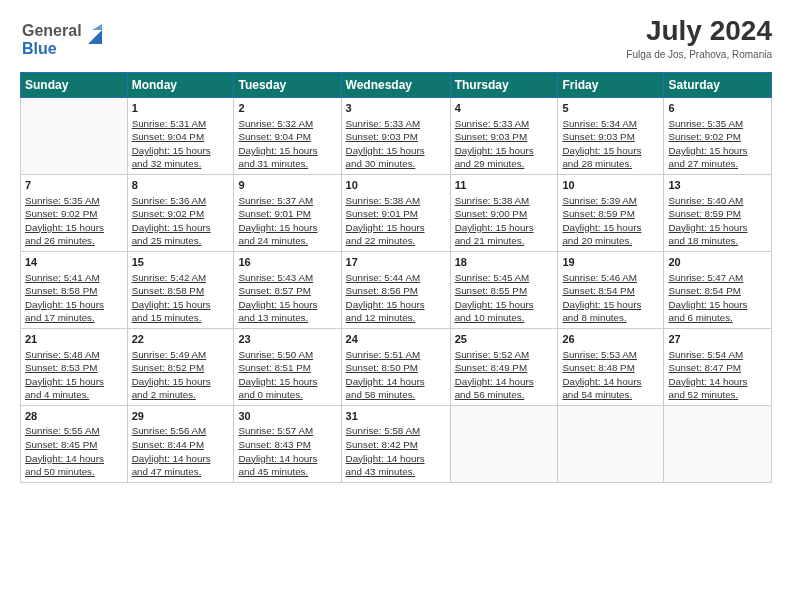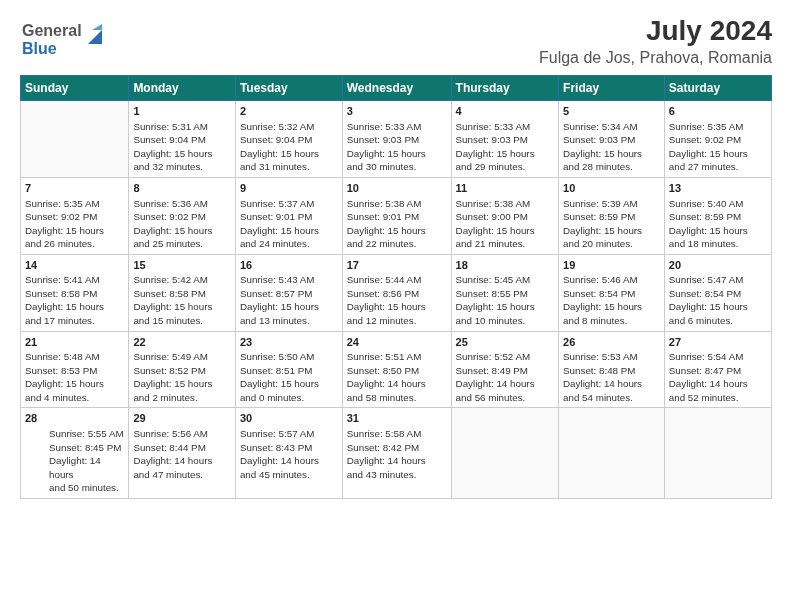--- a/index.html
+++ b/index.html
@@ -31,21 +31,21 @@
     .title-block {
       text-align: right;
     }
     .month-title {
       font-size: 28px;
       font-weight: bold;
       color: #333;
       line-height: 1.1;
     }
     .location {
-      font-size: 16px;
+      font-size: 10px;
       color: #555;
       margin-top: 2px;
     }
     .calendar {
       width: 100%;
       border-collapse: collapse;
       margin-top: 8px;
       font-size: 10.5px;
     }
     .calendar th {
@@ -72,20 +72,21 @@
     .day-number {
       font-weight: bold;
       font-size: 11px;
       display: block;
       margin-bottom: 1px;
     }
     .day-info {
       font-size: 9.8px;
       color: #333;
       line-height: 1.38;
+      text-decoration: underline;
     }
   </style>
 </head>
 <body>
 
 <div class="page">
   <div class="header">
     <div class="logo">
       <div>
         <svg width="90" height="44" viewBox="0 0 90 44">
@@ -309,21 +310,21 @@
             <span class="day-number">27</span>
             <div class="day-info" style="white-space: pre-line;">Sunrise: 5:54 AM
 Sunset: 8:47 PM
 Daylight: 14 hours
 and 52 minutes.</div>
           </td>
         </tr>
         <tr>
           <td>
             <span class="day-number">28</span>
-            <div class="day-info" style="white-space: pre-line; margin-left: 24px;">Sunrise: 5:55 AM
+            <div class="day-info" style="white-space: pre-line;">Sunrise: 5:55 AM
 Sunset: 8:45 PM
 Daylight: 14 hours
 and 50 minutes.</div>
           </td>
           <td>
             <span class="day-number">29</span>
             <div class="day-info" style="white-space: pre-line;">Sunrise: 5:56 AM
 Sunset: 8:44 PM
 Daylight: 14 hours
 and 47 minutes.</div>

